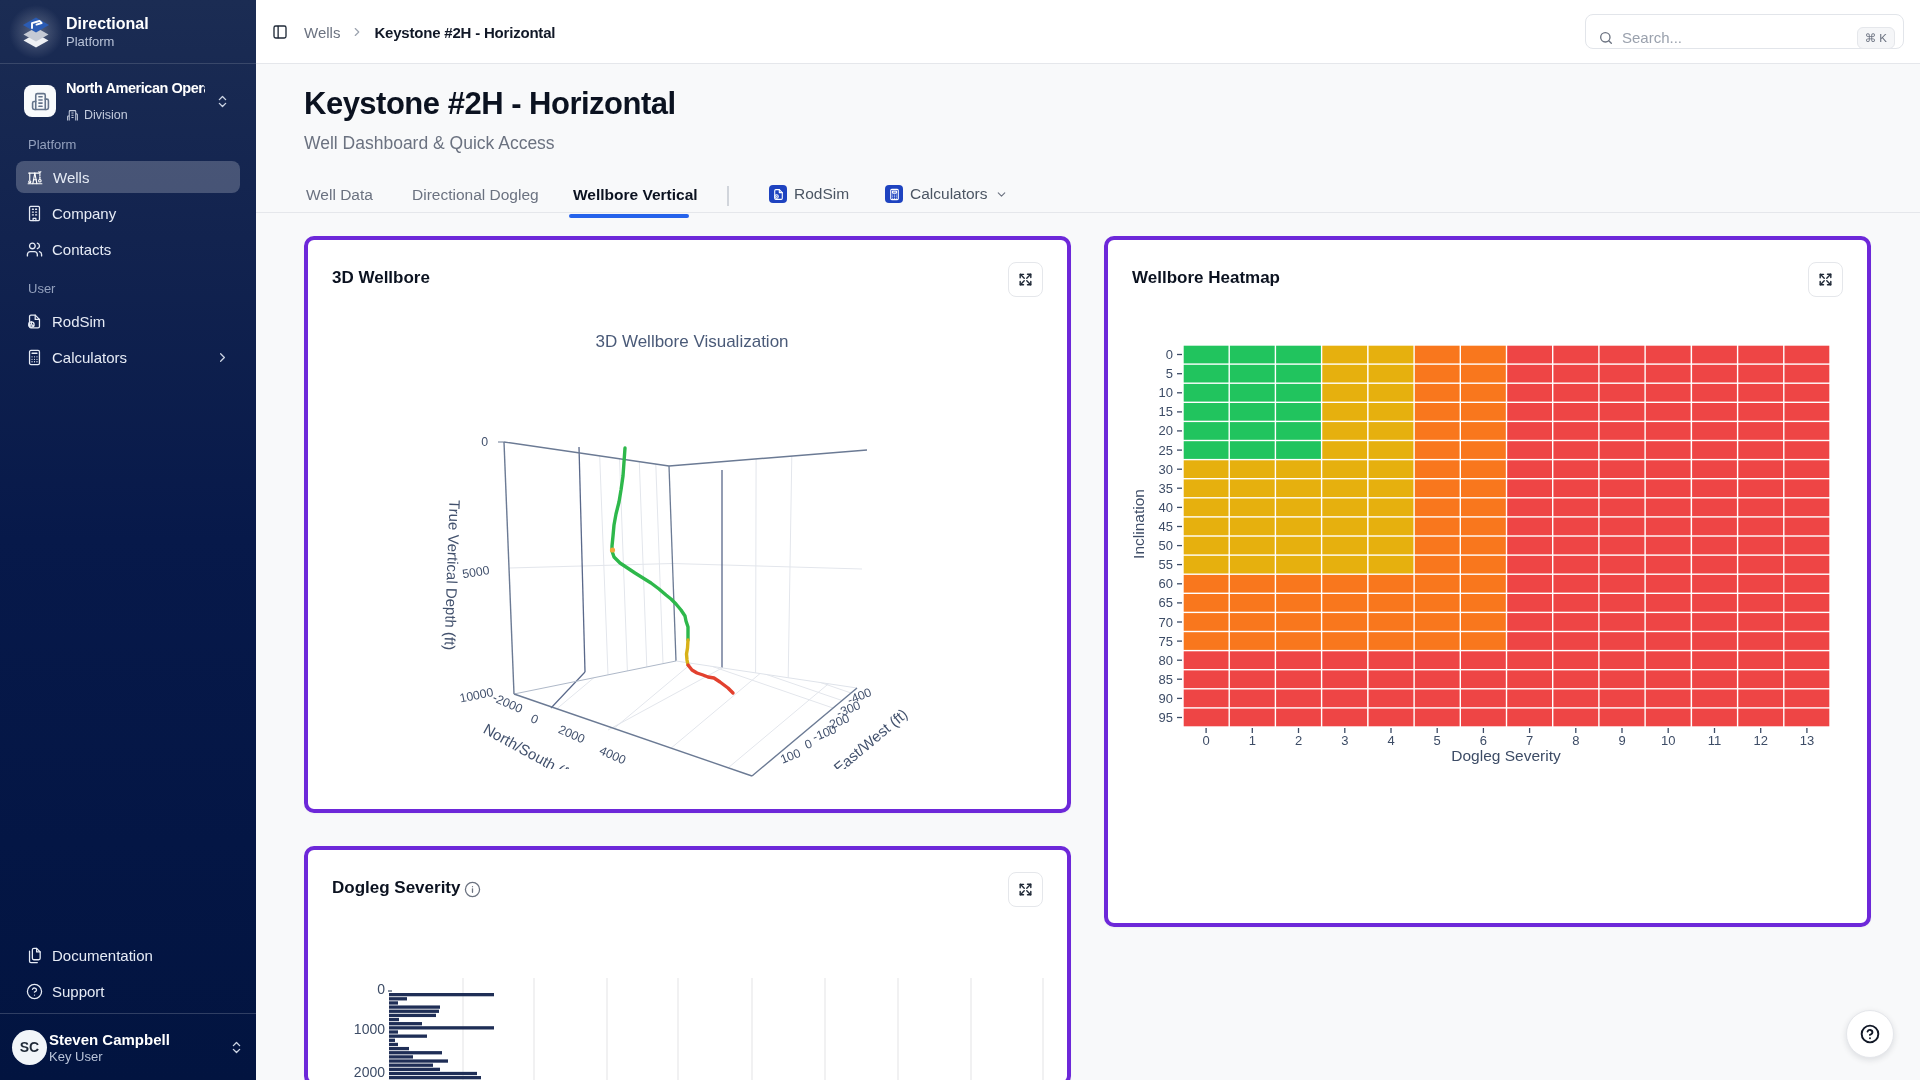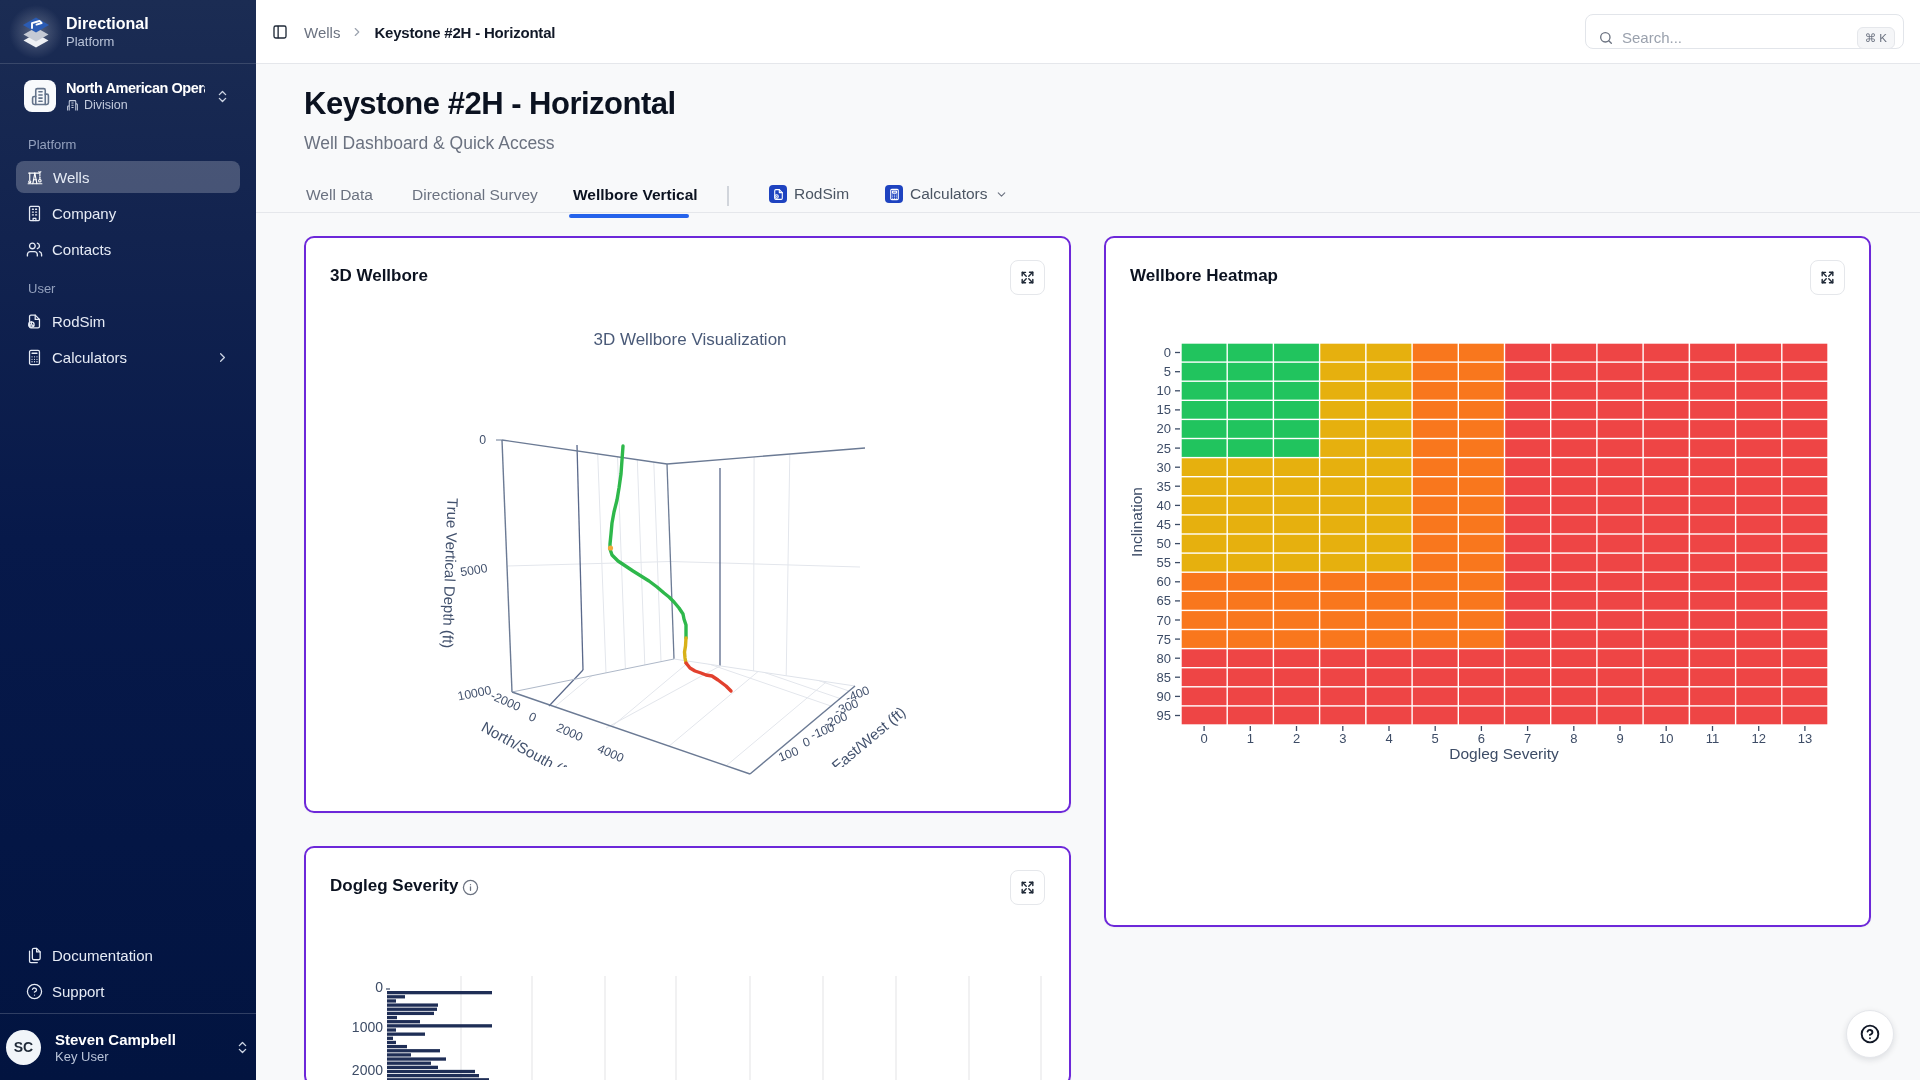--- a/index.html
+++ b/index.html
@@ -9,27 +9,27 @@
   background:linear-gradient(180deg,#1b2c53 0%, #12234f 22%, #07194a 50%, #041645 78%, #021440 100%); color:#e6ebf5; }
 .logo-row { display:flex; align-items:center; gap:10px; padding:12px 16px; height:64px; border-bottom:1px solid rgba(255,255,255,.14); }
 .logo-glow { position:relative; width:40px; height:40px; flex:0 0 40px; }
 .logo-glow::before { content:""; position:absolute; inset:-8px; border-radius:50%; background:radial-gradient(circle, rgba(255,255,255,.28) 0%, rgba(255,255,255,0) 68%); }
 .logo-name { font-size:16px; font-weight:bold; color:#fff; line-height:1.2; }
 .logo-sub { font-size:13px; color:#b9c3d8; }
 .division { position:absolute; left:24px; right:26px; top:80px; display:flex; align-items:center; gap:10px; }
 .div-icon { width:32px; height:32px; background:#f8fafc; border-radius:8px; display:flex; align-items:center; justify-content:center; }
 .div-texts { flex:1; min-width:0; }
 .div-title { font-size:14.5px; font-weight:bold; color:#fff; white-space:nowrap; overflow:hidden; letter-spacing:-0.45px; }
-.div-sub { font-size:12.5px; color:#c3cbdd; display:flex; align-items:center; gap:5px; margin-top:2px; }
+.div-sub { font-size:12.5px; color:#c3cbdd; display:flex; align-items:center; gap:5px; margin-top:12px; }
 .sec-label { position:absolute; left:28px; font-size:13px; color:#93a0bd; }
 .nav-item { position:absolute; left:16px; right:16px; display:flex; align-items:center; gap:9px; height:32px; padding:0 10px; border-radius:8px; font-size:15px; color:#e6ebf5; }
 .nav-item.active { background:rgba(255,255,255,.22); }
 .nav-item .grow { flex:1; }
 .side-divider { position:absolute; left:0; right:0; bottom:66px; border-top:1px solid rgba(255,255,255,.18); }
-.user-row { position:absolute; left:0; right:0; bottom:0; height:66px; display:flex; align-items:center; gap:14px; padding:0 6px; }
+.user-row { position:absolute; left:0; right:0; bottom:0; height:66px; display:flex; align-items:center; gap:2px; padding:0 12px; }
 .avatar { width:35px; height:35px; border-radius:50%; background:#f1f5f9; color:#1f2937; font-size:14px; font-weight:bold; display:flex; align-items:center; justify-content:center; }
 .user-name { font-size:15px; font-weight:bold; color:#fff; }
 .user-role { font-size:13px; color:#b9c3d8; margin-top:1px; }
 
 .main { position:absolute; left:256px; top:0; right:0; bottom:0; }
 .topbar { position:absolute; left:0; top:0; right:0; height:64px; background:#fff; border-bottom:1px solid #e5e7eb; }
 .crumbs { position:absolute; left:16px; top:0; height:64px; display:flex; align-items:center; gap:10px; }
 .crumb-gray { font-size:15px; color:#6b7280; }
 .crumb-cur { font-size:15px; color:#111827; font-weight:bold; letter-spacing:-0.2px; }
 .search { position:absolute; right:16px; top:14px; width:319px; height:35px; background:#fff; border:1px solid #e2e5ea; border-radius:8px; display:flex; align-items:center; padding:12px 8px 0 12px; }
@@ -39,21 +39,21 @@
 .pagetitle { position:absolute; left:48px; top:86px; font-size:31px; font-weight:bold; color:#0b1220; letter-spacing:-.5px; }
 .pagesub { position:absolute; left:48px; top:133px; font-size:17.5px; color:#6b7280; }
 .tabs { position:absolute; left:0; right:0; top:180px; height:33px; border-bottom:1px solid #e5e7eb; }
 .tab { position:absolute; top:6px; font-size:15.5px; color:#6b7280; }
 .tab.active { color:#0b1220; font-weight:bold; }
 .tab-underline { position:absolute; top:34px; height:3.5px; background:#2563eb; border-radius:2px; }
 .tab-sep { position:absolute; top:6px; width:1.5px; height:20px; background:#d1d5db; }
 .tab-app { position:absolute; top:5px; display:flex; align-items:center; gap:7px; font-size:15.5px; color:#4b5563; }
 .appchip { width:18px; height:18px; border-radius:4px; background:#1e43c0; display:flex; align-items:center; justify-content:center; }
 
-.card { position:absolute; background:#fff; border:2px solid #6d28d9; border-radius:10px; box-shadow:0 1px 2px rgba(16,24,40,.04); }
+.card { position:absolute; background:#fff; border:4px solid #6d28d9; border-radius:10px; box-shadow:0 1px 2px rgba(16,24,40,.04); }
 .card h3 { position:absolute; left:24px; top:28px; font-size:17px; font-weight:bold; color:#0b1220; }
 .expand { position:absolute; right:24px; top:22px; width:35px; height:35px; border:1px solid #e5e7eb; border-radius:8px; background:#fff; display:flex; align-items:center; justify-content:center; }
 #card1 { left:48px; top:236px; width:767px; height:577px; }
 #card2 { left:848px; top:236px; width:767px; height:691px; }
 #card3 { left:48px; top:846px; width:767px; height:240px; }
 .helpbtn { position:absolute; right:26px; bottom:22px; width:48px; height:48px; border-radius:50%; background:#fff; border:1px solid #e5e7eb; box-shadow:0 2px 6px rgba(16,24,40,.12); display:flex; align-items:center; justify-content:center; }
 </style>
 </head>
 <body>
 <aside class="sidebar">
@@ -206,21 +206,21 @@
       <span class="search-ph">Search...</span>
       <span class="kbd">⌘ K</span>
     </div>
   </div>
 
   <div class="pagetitle">Keystone #2H - Horizontal</div>
   <div class="pagesub">Well Dashboard &amp; Quick Access</div>
 
   <div class="tabs">
     <span class="tab" style="left:50px">Well Data</span>
-    <span class="tab" style="left:156px">Directional Survey</span>
+    <span class="tab" style="left:156px">Directional Dogleg</span>
     <span class="tab active" style="left:317px">Wellbore Vertical</span>
     <span class="tab-underline" style="left:313px; width:120px"></span>
     <span class="tab-sep" style="left:471px"></span>
     <span class="tab-app" style="left:513px">
       <span class="appchip">
           <svg width="13" height="13" viewBox="0 0 24 24" fill="none" stroke="#fff" stroke-width="2" stroke-linecap="round" stroke-linejoin="round">
             <path d="M13.5 3H7a2 2 0 0 0-2 2v14a2 2 0 0 0 2 2h10a2 2 0 0 0 2-2V8.5Z"></path>
             <path d="M13.5 3v5.5H19"></path>
             <circle cx="8.4" cy="15.6" r="3.2"></circle>
             <circle cx="8.4" cy="15.6" r="0.5"></circle>

